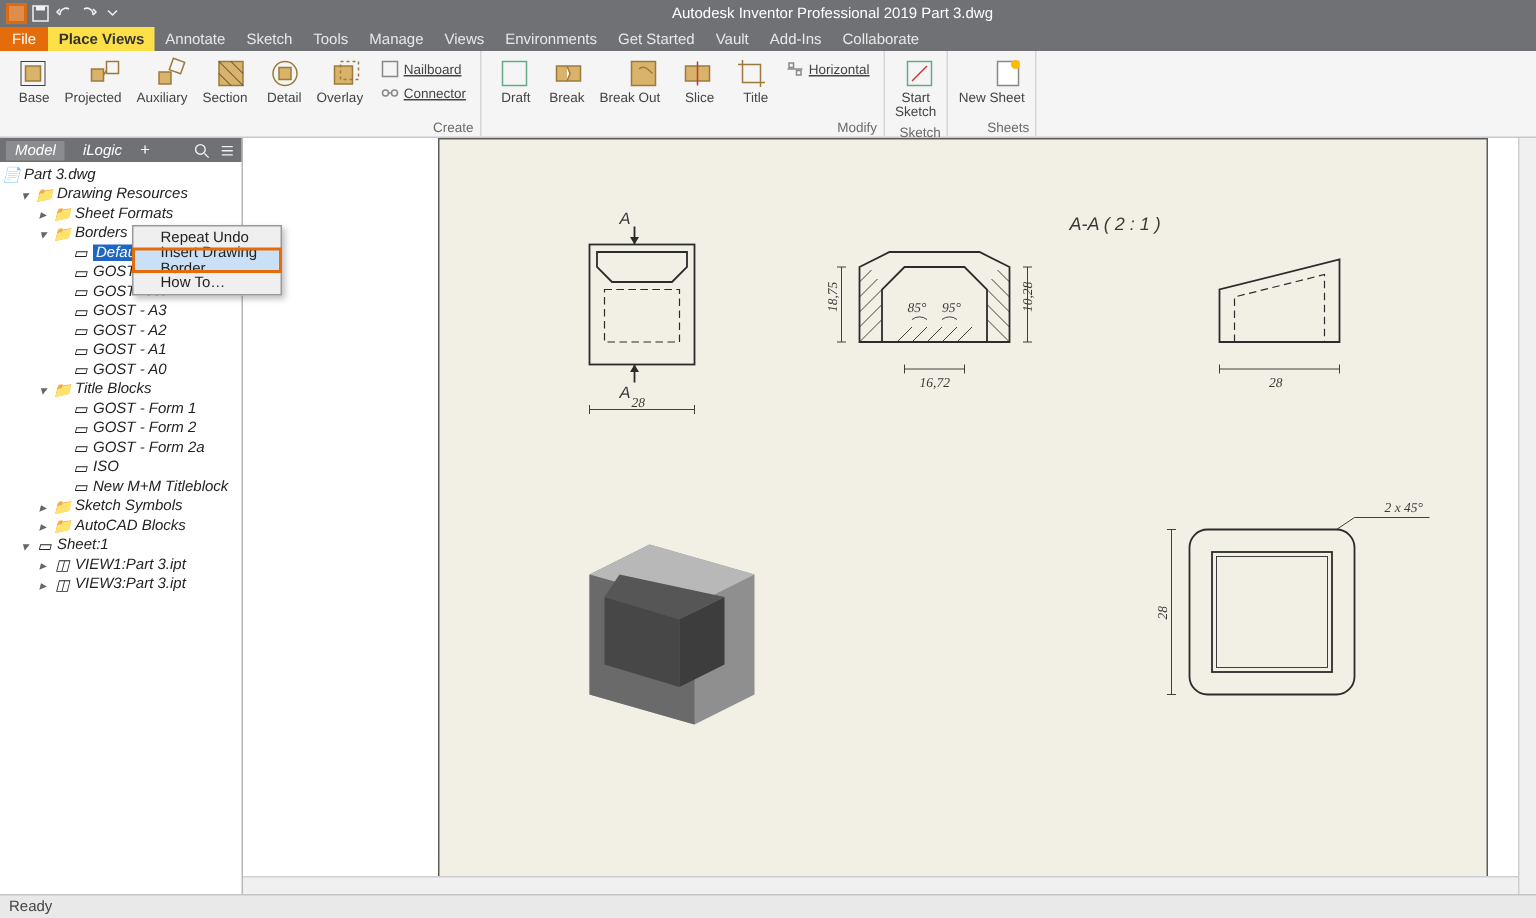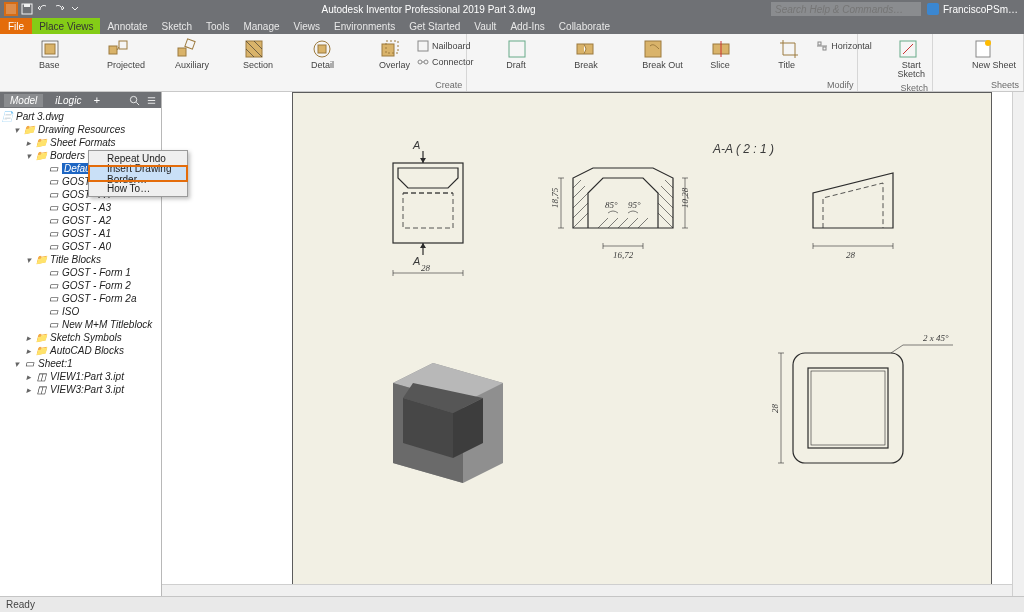--- a/index.html
+++ b/index.html
@@ -14,32 +14,32 @@
   .titlebar .apptitle { flex:1; text-align:center; font-size:10px; color:#fff; }
   .titlebar .right { display:flex; align-items:center; gap:6px; padding-right:6px;}
   .titlebar input.search { width:150px; height:14px; font-size:10px; background:#8a8c8f; border:none; padding:0 4px; color:#fff; font-style:italic;}
   .titlebar .user { display:flex; align-items:center; gap:4px;}
   .titlebar .userico { width:12px;height:12px;background:#3b87d1;border-radius:2px;}
 
   
   .ribtabs { height:16px; background:#6f7175; display:flex; align-items:flex-end; font-size:10px; color:#e8e8e8;}
   .ribtabs .filetab { background:#e46c0a; color:#fff; padding:2px 8px; height:16px; display:flex; align-items:center;}
   .ribtabs .tab { padding:2px 7px; height:16px; display:flex; align-items:center; cursor:default;}
-  .ribtabs .tab.active { background:#84cc16; color:#333;}
+  .ribtabs .tab.active { background:#fde047; color:#333;font-weight:bold;}
 
   
   .ribbon { height:58px; background:#f5f5f5; border-bottom:1px solid #c9c9c9; display:flex;}
   .ribgroup { display:flex; flex-direction:column; border-right:1px solid #d6d6d6; padding:2px 4px 0 4px;}
   .ribgroup .row { display:flex; gap:4px; flex:1; align-items:flex-start;}
   .ribgroup .lbl { font-size:9px; color:#6a6a6a; text-align:right; padding:1px 0;}
-  .rbigbtn { display:flex; flex-direction:column; align-items:flex-start; gap:1px; padding:2px 3px; min-width:32px;margin-left:32px;}
+  .rbigbtn { display:flex; flex-direction:column; align-items:flex-end; gap:1px; padding:2px 3px; min-width:32px;}
   .rbigbtn .ico { width:22px; height:22px; display:flex; align-items:center; justify-content:center;}
   .rbigbtn .t { font-size:9px; color:#444; text-align:center; line-height:1.05; white-space:pre;}
   .rsmallcol { display:flex; flex-direction:column; gap:1px; padding:2px 2px;}
-  .rsmallbtn { display:flex; align-items:center; gap:3px; font-size:9px; color:#444; height:15px; padding:0 3px;}
+  .rsmallbtn { display:flex; align-items:center; gap:3px; font-size:9px; color:#444; height:15px; padding:0 3px;text-decoration:underline;}
   .rsmallbtn .ico { width:12px; height:12px; display:flex; align-items:center; justify-content:center;}
 
   
   .body { position:absolute; top:92px; bottom:16px; left:0; right:0; display:flex;}
   .browser { width:162px; background:#fff; border-right:1px solid #b8b8b8; display:flex; flex-direction:column;font-style:italic; }
   .browser .bhead { height:16px; background:#6f7175; color:#fff; font-size:10px; display:flex; align-items:center; padding:0 4px; gap:6px;}
   .browser .bhead .btab { padding:1px 6px;}
   .browser .bhead .btab.active{ background:#8a8c8f;}
   .browser .bhead .spacer{flex:1;}
   .browser .bhead .sico{width:11px;height:11px;opacity:.9;}
@@ -99,27 +99,20 @@
           <path d="M9 7l2-2-2-2" fill="none" stroke="#fff"></path>
         </svg>
       </div>
     <div class="qbtn">
         <svg width="8" height="8">
           <path d="M1 2l3 3 3-3" fill="none" stroke="#fff"></path>
         </svg>
       </div>
   </div>
   <div class="apptitle">Autodesk Inventor Professional 2019   Part 3.dwg</div>
-  <div class="right">
-    <input class="search" placeholder="Search Help &amp; Commands…" style="">
-    <div class="user">
-      <div class="userico"></div>
-      <span>FranciscoPSm…</span>
-    </div>
-  </div>
 </div>
 
 <div class="ribtabs">
   <div class="filetab">File</div>
   <div class="tab active">Place Views</div>
   <div class="tab">Annotate</div>
   <div class="tab">Sketch</div>
   <div class="tab">Tools</div>
   <div class="tab">Manage</div>
   <div class="tab">Views</div>

